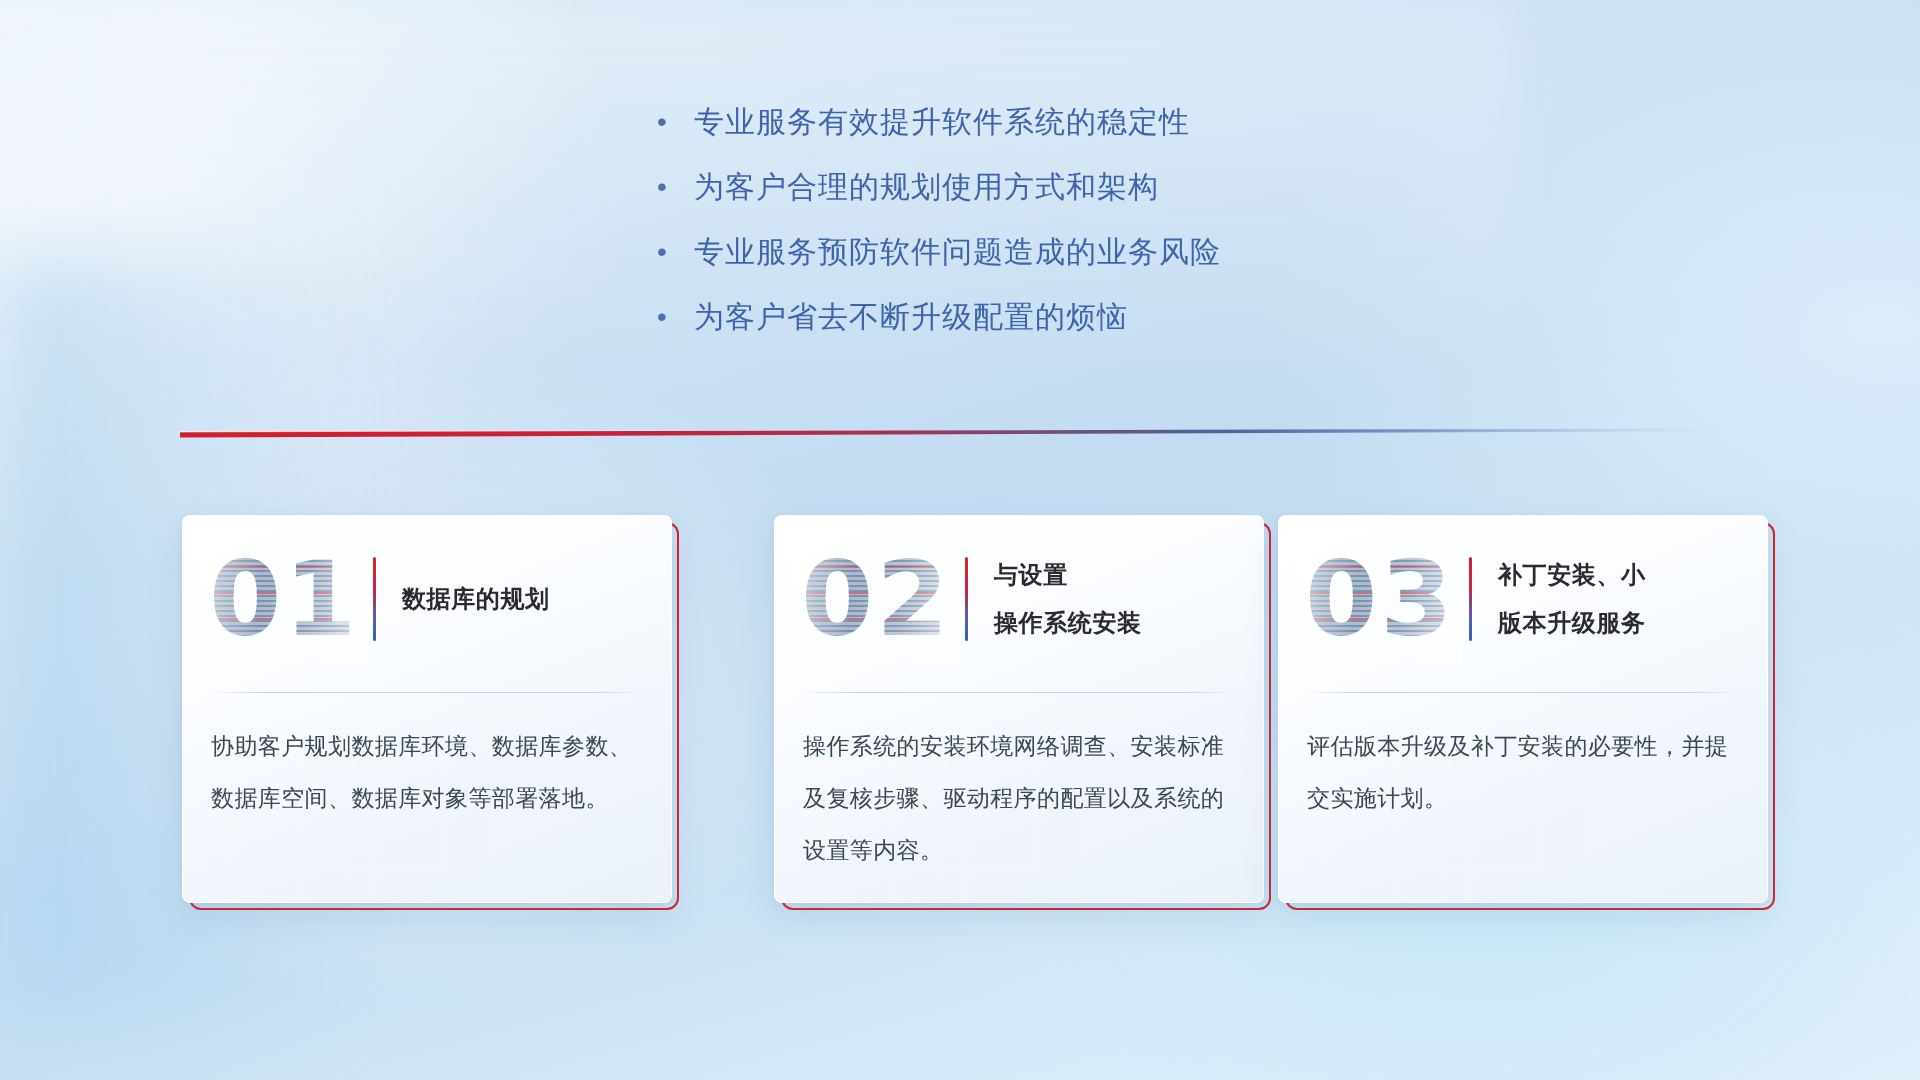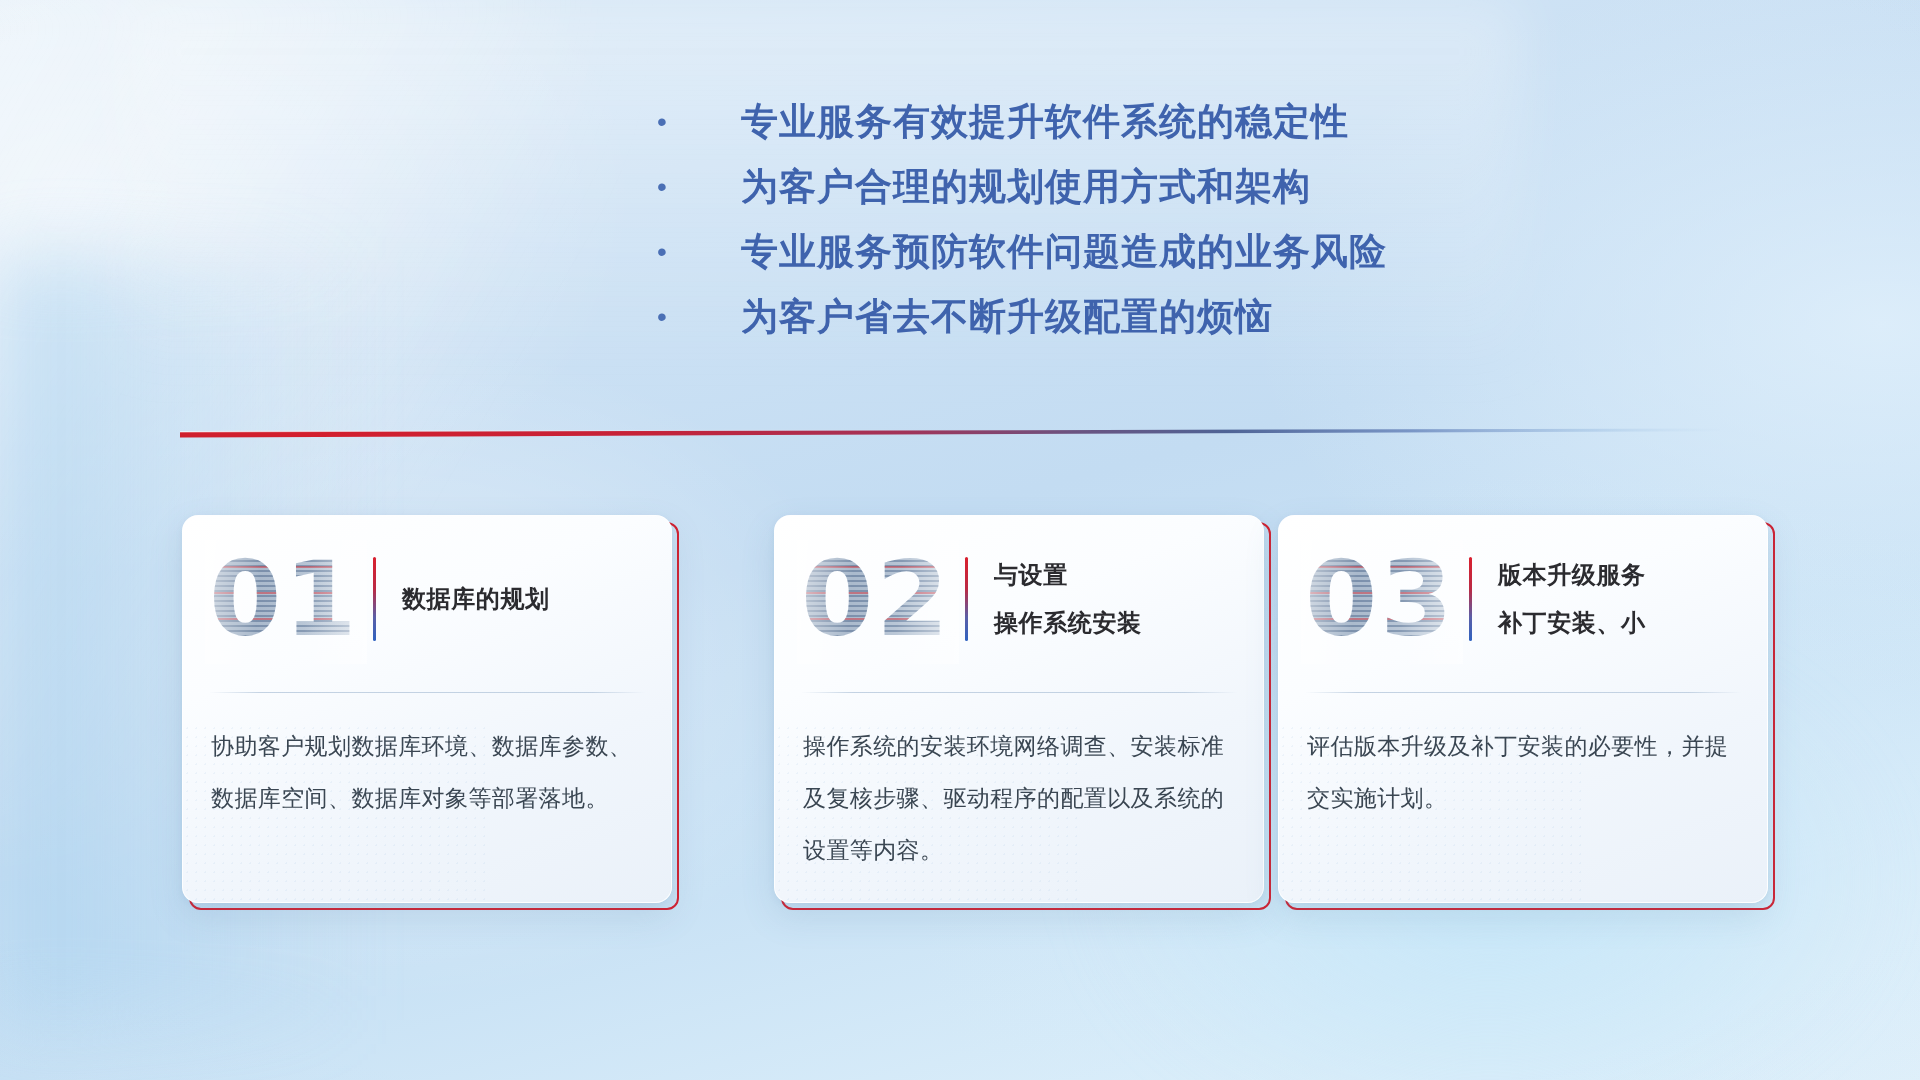--- a/index.html
+++ b/index.html
@@ -78,27 +78,26 @@
     flex: 0 0 auto;
     width: 44px;
     font-size: 28px;
     line-height: 44px;
     color: #4a6fb5;
     text-align: left;
     padding-left: 7px;
     box-sizing: border-box;
   }
   .bullet-text {
-    font-size: 37px;
+    font-size: 30px;
     line-height: 44px;
     color: #3f63ad;
     letter-spacing: 1.0px;
-    font-weight: 700;
+    font-weight: 400;
     white-space: nowrap;
-    margin-left: 47px;
   }
 
   
   .divider-wrap {
     position: absolute;
     left: 180px;
     top: 418px;
     width: 1540px;
     height: 26px;
   }
@@ -140,21 +139,21 @@
     pointer-events: none;
   }
   .card-accent.faded { border-color: #cf2333; }
 
   .card-face {
     position: absolute;
     left: 0;
     top: 0;
     width: 490px;
     height: 388px;
-    border-radius: 16px;
+    border-radius: 8px;
     box-sizing: border-box;
     background:
       linear-gradient(158deg, #ffffff 0%, #fbfdff 32%, #f1f6fc 66%, #eaf1f9 100%);
     box-shadow: 0 14px 34px rgba(86,128,170,0.16), 0 2px 6px rgba(86,128,170,0.10);
     border: 1px solid rgba(255,255,255,0.9);
     overflow: hidden;
   }
   .card-face::after {
     
     content: "";
@@ -371,22 +370,22 @@
     <div class="card card-3">
       <div class="card-accent faded"></div>
       <div class="card-face">
         <div class="card-head">
           <div class="ghost-num">03
             <span class="ghost-num-tint">03</span>
             <span class="ghost-num-fade"></span>
           </div>
           <div class="accent-bar"></div>
           <div class="card-title">
+            <span class="t-line">补丁安装、小</span>
             <span class="t-line">版本升级服务</span>
-            <span class="t-line">补丁安装、小</span>
           </div>
         </div>
         <div class="card-rule"></div>
         <div class="card-body">评估版本升级及补丁安装的必要性，并提交实施计划。</div>
       </div>
     </div>
 
   </div>
 
 </div>

